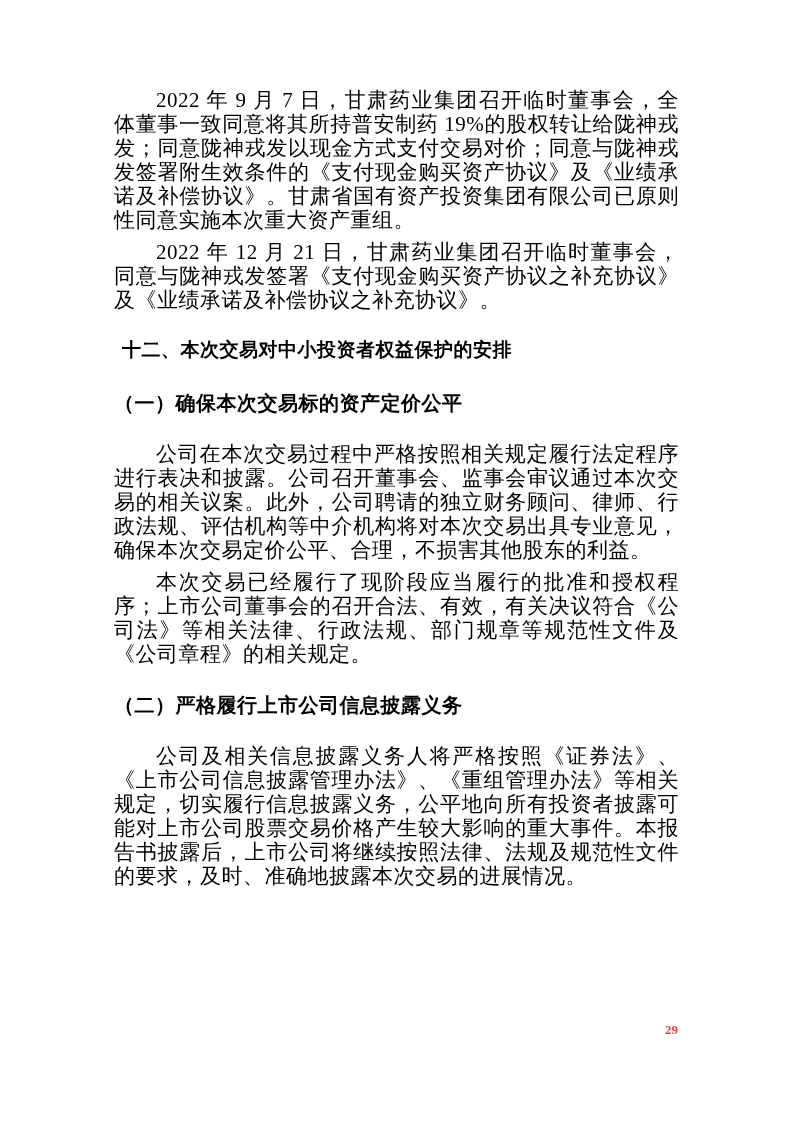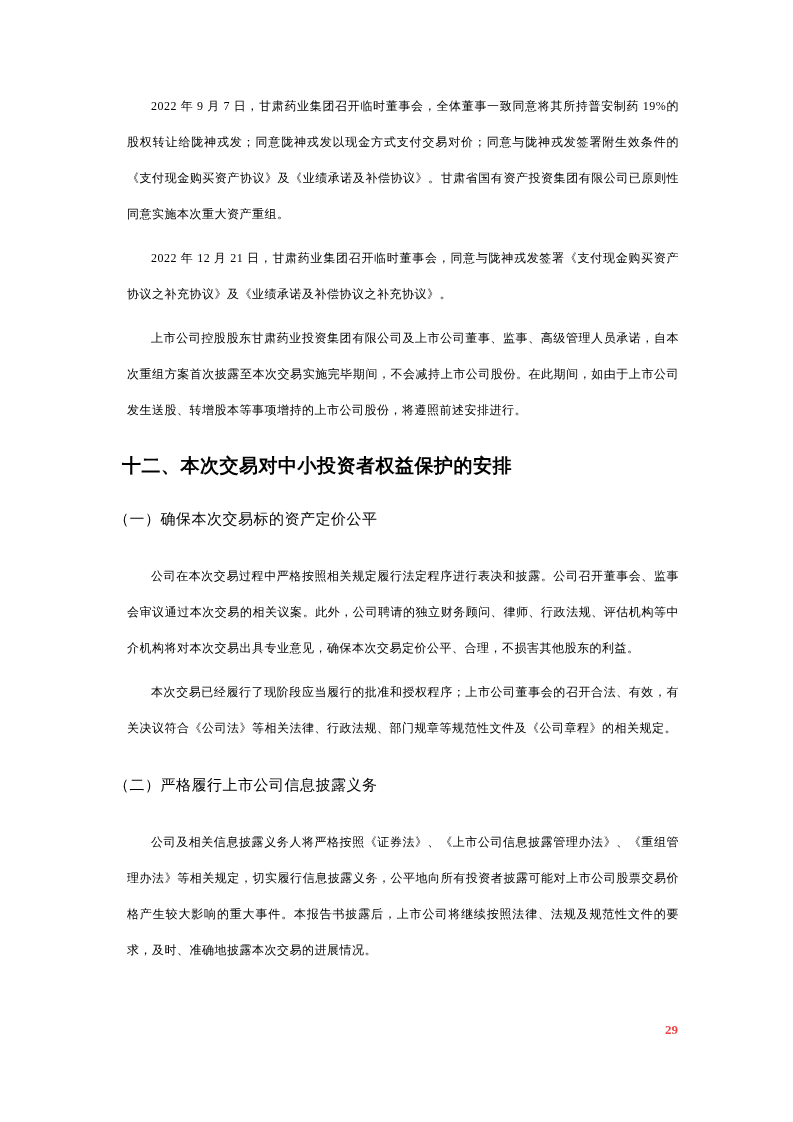--- a/index.html
+++ b/index.html
@@ -18,40 +18,40 @@
     font-family: "Liberation Serif", "DejaVu Serif", serif;
     color: #000000;
   }
   .content {
     position: absolute;
     top: 88px;
     left: 114px;
     right: 114px;
   }
   .para {
-    font-size: 12px;
-    line-height: 36px;
+    font-size: 21px;
+    line-height: 24px;
     text-align: justify;
     text-indent: 2em;
-    margin: 0 0 8px 13px;
+    margin: 0 0 8px 0;
     letter-spacing: 0.5px;
   }
   .heading-1 {
     font-family: "Liberation Sans", "DejaVu Sans", sans-serif;
     font-weight: bold;
     font-size: 19px;
     line-height: 28px;
     margin: 24px 0 20px 8px;
     text-indent: 0;
     letter-spacing: 0.5px;
   }
   .heading-2 {
     font-family: "Liberation Sans", "DejaVu Sans", sans-serif;
-    font-weight: normal;
-    font-size: 15px;
+    font-weight: bold;
+    font-size: 20px;
     line-height: 26px;
     margin: 26px 0 26px 0;
     text-indent: 0;
     letter-spacing: 0.5px;
   }
   .page-number {
     position: absolute;
     top: 1022px;
     right: 115px;
     font-family: "Liberation Serif", "DejaVu Serif", serif;
@@ -60,21 +60,20 @@
     color: #ef4444;
   }
 </style>
 </head>
 <body>
 
 <div class="page">
   <div class="content">
     <p class="para">2022 年 9 月 7 日，甘肃药业集团召开临时董事会，全体董事一致同意将其所持普安制药 19%的股权转让给陇神戎发；同意陇神戎发以现金方式支付交易对价；同意与陇神戎发签署附生效条件的《支付现金购买资产协议》及《业绩承诺及补偿协议》。甘肃省国有资产投资集团有限公司已原则性同意实施本次重大资产重组。</p>
     <p class="para">2022 年 12 月 21 日，甘肃药业集团召开临时董事会，同意与陇神戎发签署《支付现金购买资产协议之补充协议》及《业绩承诺及补偿协议之补充协议》。</p>
-    <p class="para">上市公司控股股东甘肃药业投资集团有限公司及上市公司董事、监事、高级管理人员承诺，自本次重组方案首次披露至本次交易实施完毕期间，不会减持上市公司股份。在此期间，如由于上市公司发生送股、转增股本等事项增持的上市公司股份，将遵照前述安排进行。</p>
     <h1 class="heading-1">十二、本次交易对中小投资者权益保护的安排</h1>
     <h2 class="heading-2">（一）确保本次交易标的资产定价公平</h2>
     <p class="para">公司在本次交易过程中严格按照相关规定履行法定程序进行表决和披露。公司召开董事会、监事会审议通过本次交易的相关议案。此外，公司聘请的独立财务顾问、律师、行政法规、评估机构等中介机构将对本次交易出具专业意见，确保本次交易定价公平、合理，不损害其他股东的利益。</p>
     <p class="para">本次交易已经履行了现阶段应当履行的批准和授权程序；上市公司董事会的召开合法、有效，有关决议符合《公司法》等相关法律、行政法规、部门规章等规范性文件及《公司章程》的相关规定。</p>
     <h2 class="heading-2">（二）严格履行上市公司信息披露义务</h2>
     <p class="para">公司及相关信息披露义务人将严格按照《证券法》、《上市公司信息披露管理办法》、《重组管理办法》等相关规定，切实履行信息披露义务，公平地向所有投资者披露可能对上市公司股票交易价格产生较大影响的重大事件。本报告书披露后，上市公司将继续按照法律、法规及规范性文件的要求，及时、准确地披露本次交易的进展情况。</p>
   </div>
   <div class="page-number">29</div>
 </div>
 

